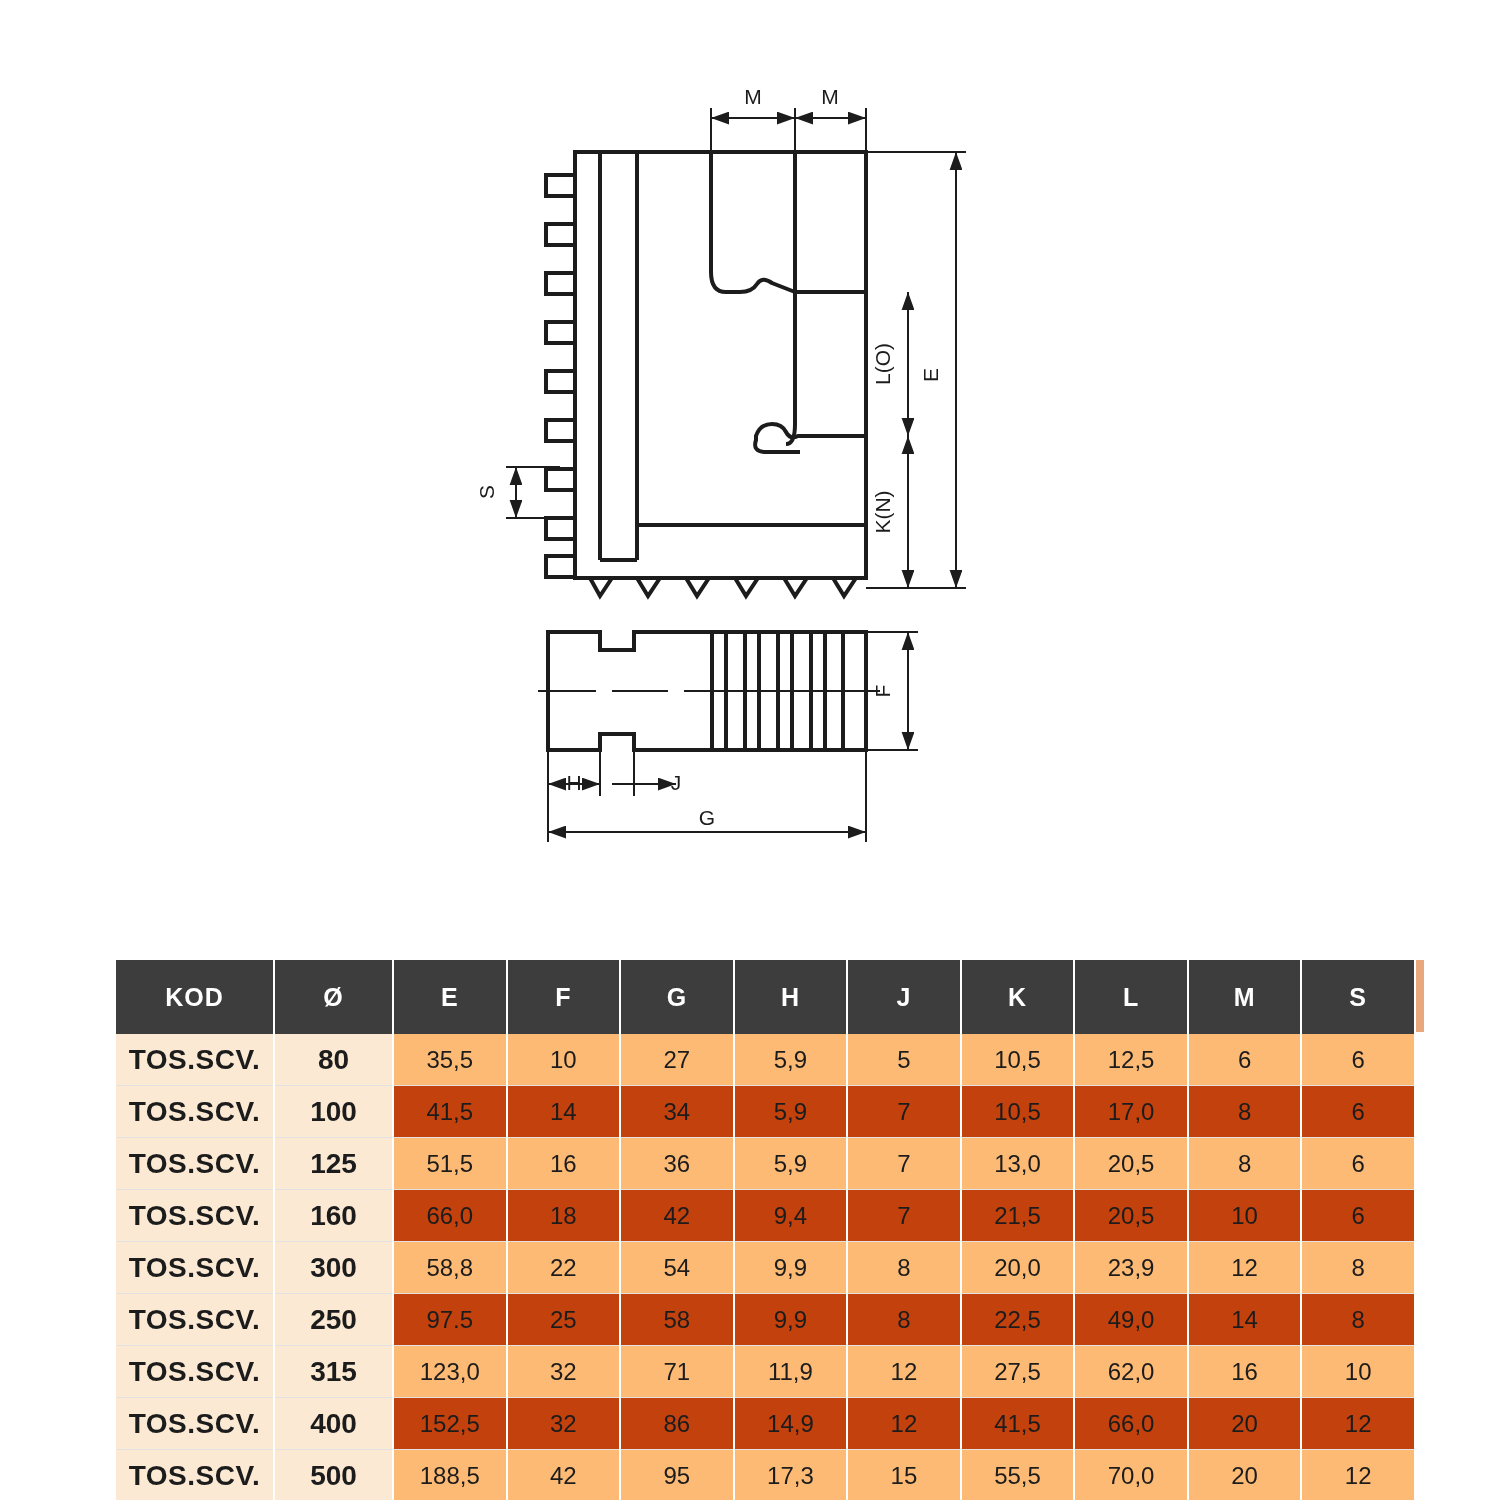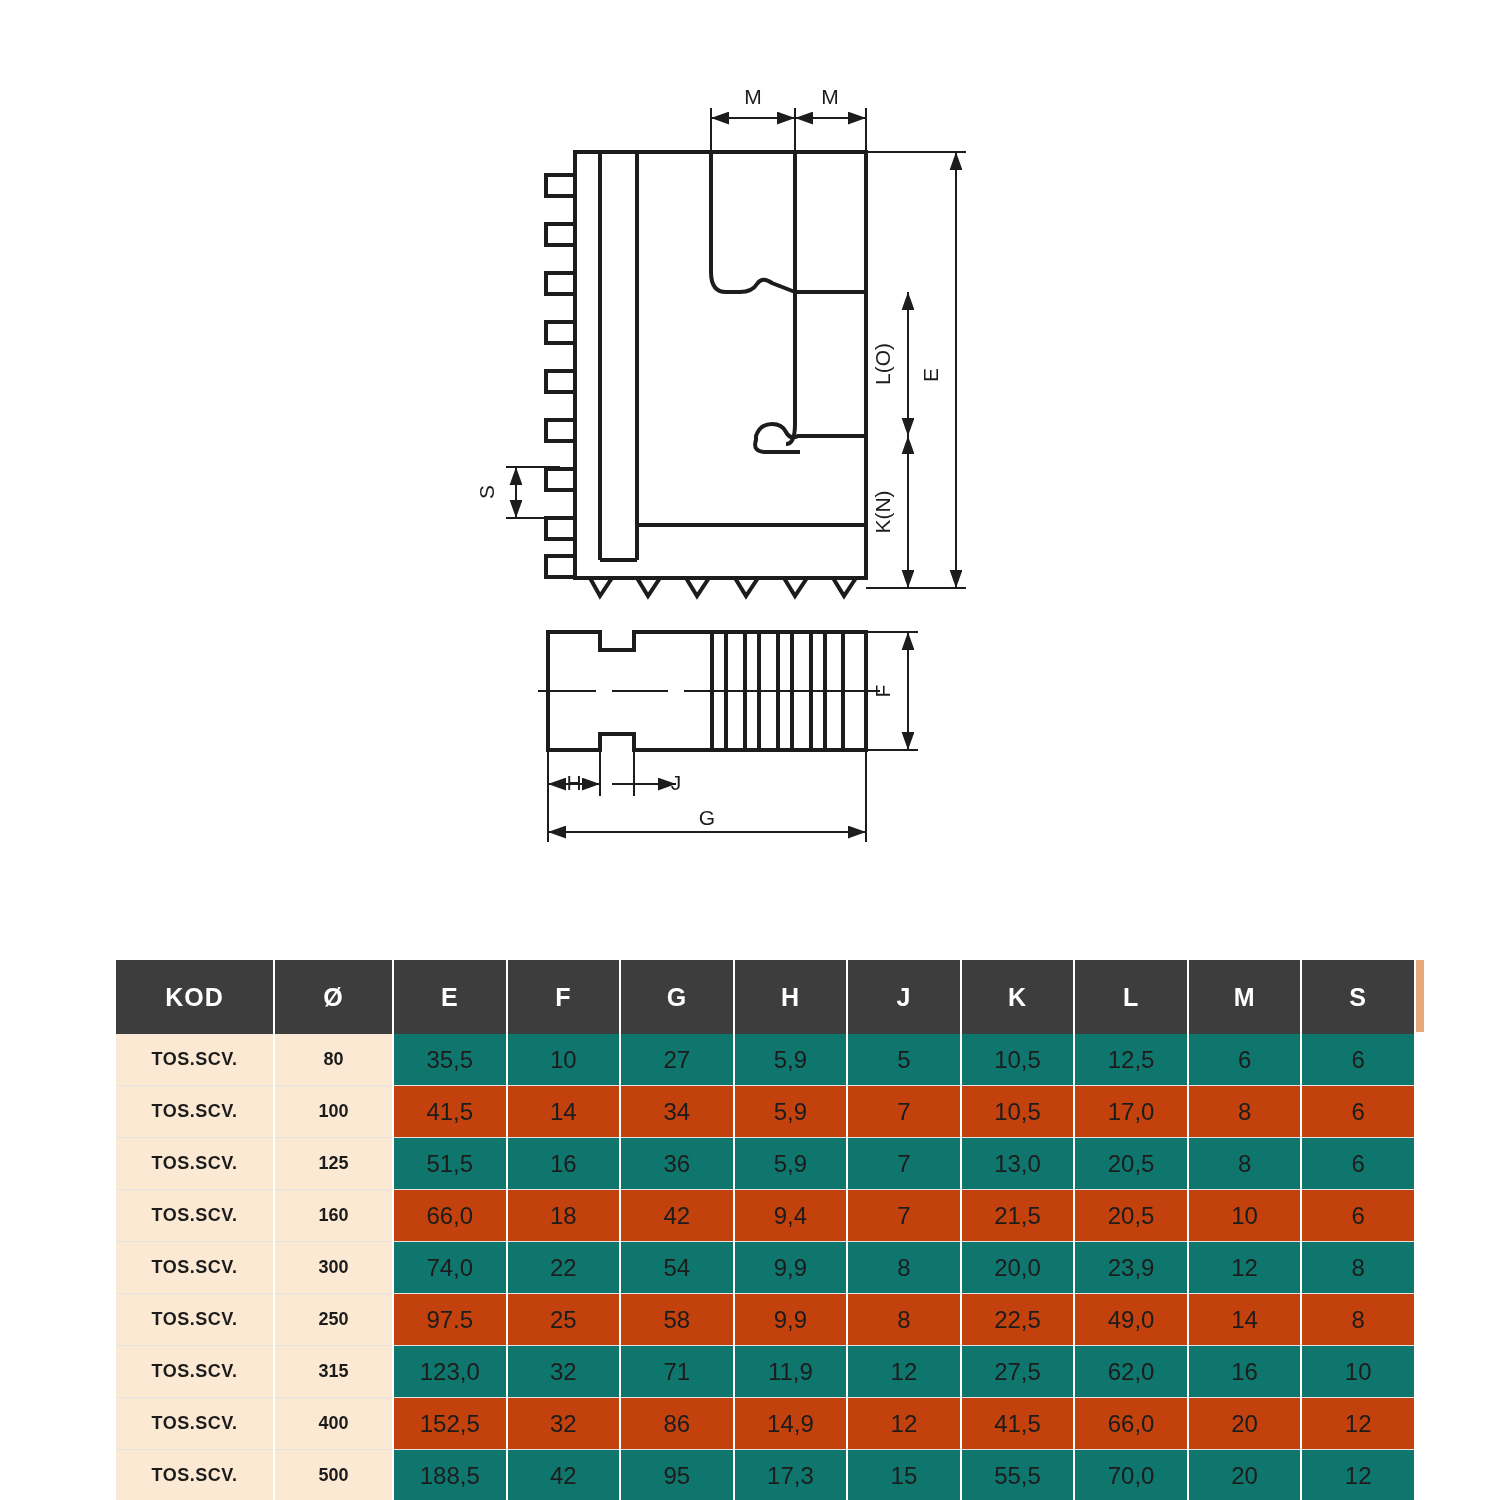--- a/index.html
+++ b/index.html
@@ -51,28 +51,28 @@
   table.spec th.dia-h { width: 115px; }
 
   table.spec td {
     text-align: center;
     font-size: 24px;
     height: 49px;
     border-right: 2px solid #ffffff;
     border-bottom: 1px solid #e2e2e2;
     color: #1c1c1c;
   }
-  table.spec tr.row-odd td { background: #0f766e; }
+  table.spec tr.row-odd td { background: #fdba74; }
   table.spec tr.row-even td { background: #c2410c; }
 
   table.spec td.kod-c,
   table.spec td.dia-c {
     background: #fbe9d4 !important;
     font-weight: bold;
-    font-size: 18px;
+    font-size: 28px;
   }
   table.spec td.kod-c { letter-spacing: 0.5px; }
 
   
   .header-sliver {
     position: absolute;
     right: -8px;
     top: 0;
     width: 8px;
     height: 72px;
@@ -278,21 +278,21 @@
           <td>9,4</td>
           <td>7</td>
           <td>21,5</td>
           <td>20,5</td>
           <td>10</td>
           <td>6</td>
         </tr>
         <tr class="row-odd">
           <td class="kod-c">TOS.SCV.</td>
           <td class="dia-c">300</td>
-          <td>74,0</td>
+          <td>58,8</td>
           <td>22</td>
           <td>54</td>
           <td>9,9</td>
           <td>8</td>
           <td>20,0</td>
           <td>23,9</td>
           <td>12</td>
           <td>8</td>
         </tr>
         <tr class="row-even">

